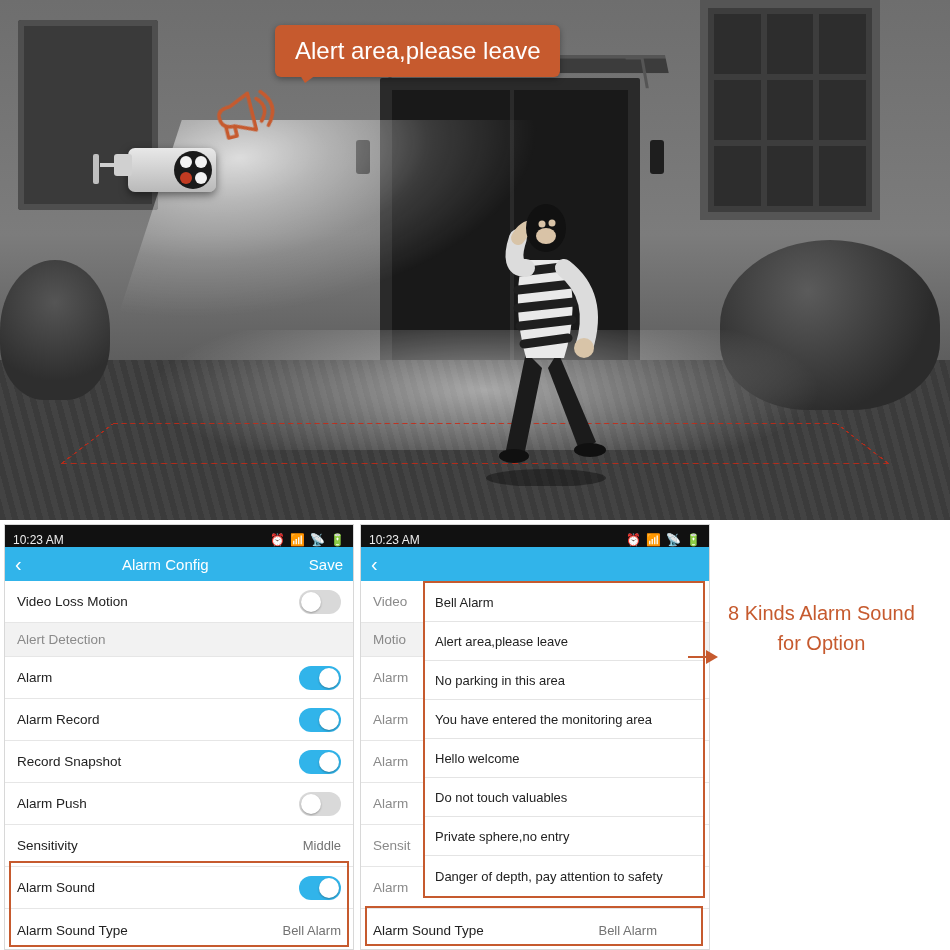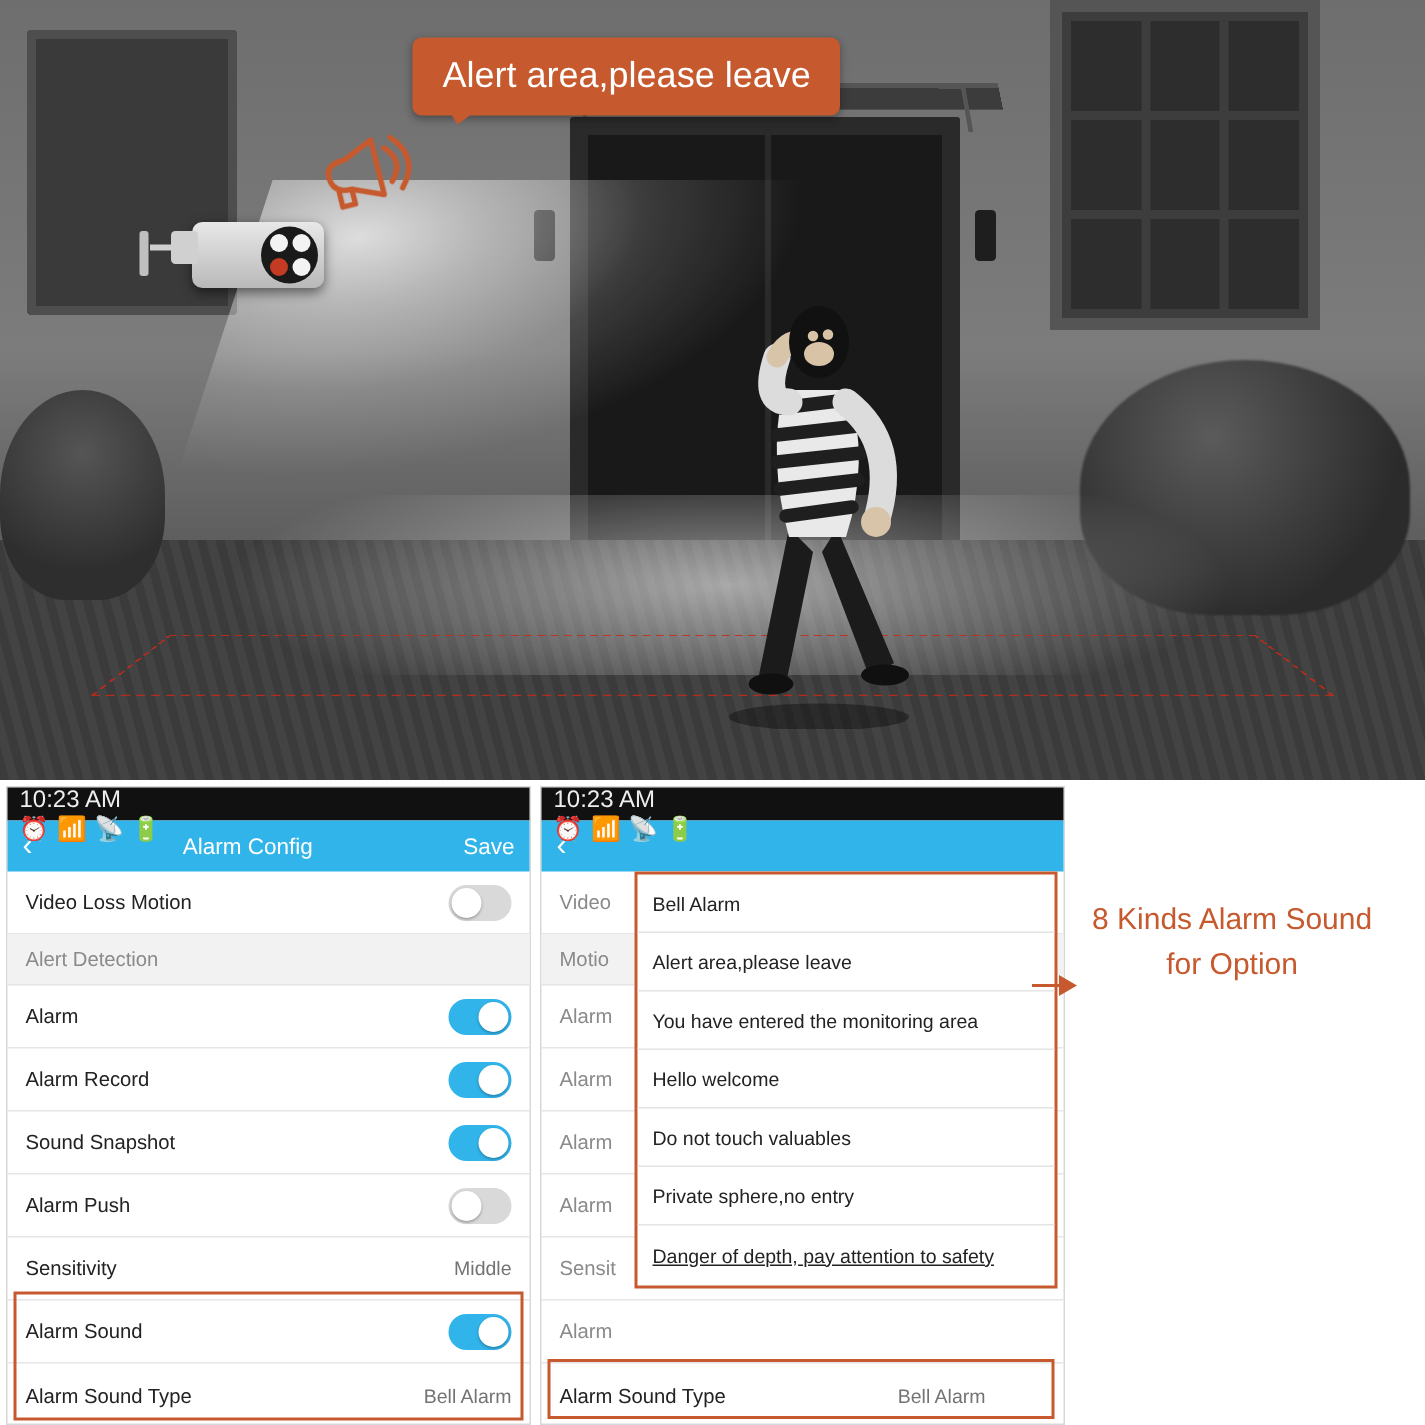--- a/index.html
+++ b/index.html
@@ -57,21 +57,21 @@
   .speech:after{ content:""; position:absolute; left:20px; bottom:-16px; border:10px solid transparent; border-top-color:#c65a2e; transform:skewX(-20deg);}
 
   .intruder{ position:absolute; left:468px; top:198px; }
   .intruder svg{ width:160px; height:288px; }
 
   
   .bottom{ position:absolute; left:0; top:520px; width:950px; height:430px; background:#fff; }
   .phones{ display:flex; gap:6px; padding:4px 0 0 4px; }
   .phone{ width:350px; height:426px; background:#fff; border:1px solid #d8d8d8; font-size:13.5px; color:#222; position:relative; }
 
-  .statusbar{ height:22px; background:#111; color:#eee; display:flex; align-items:flex-start; justify-content:space-between; padding:0 8px; font-size:16px;flex-direction:column;}
+  .statusbar{ height:22px; background:#111; color:#eee; display:flex; align-items:flex-end; justify-content:space-between; padding:0 8px; font-size:12px;}
   .sb-icons{ display:flex; gap:5px; align-items:center;}
   .sb-icons span{ display:inline-block;}
   .sb-alarm:before{content:"⏰";} .sb-sig:before{content:"📶";} .sb-wifi:before{content:"📡";} .sb-bat:before{content:"🔋"; color:#7ed957;}
 
   .navbar{ height:34px; background:#31b4ea; color:#fff; display:flex; align-items:center; justify-content:space-between; padding:0 10px; font-size:15px;}
   .navbar .back{ font-size:20px; line-height:1;}
   .navbar .title{ flex:1; text-align:center;}
   .navbar .save{ font-size:15px;}
 
   .row{ height:42px; border-bottom:1px solid #e6e6e6; display:flex; align-items:center; justify-content:space-between; padding:0 12px;}
@@ -82,21 +82,21 @@
   .toggle.off{ background:#d9d9d9;} .toggle.on{ background:#31b4ea;}
   .toggle .knob{ position:absolute; top:2px; width:20px; height:20px; border-radius:50%; background:#fff; box-shadow:0 1px 2px rgba(0,0,0,.3);}
   .toggle.off .knob{ left:2px;} .toggle.on .knob{ right:2px;}
 
   .hl-box{ border:2px solid #c65a2e; }
   .phone1 .hl-area{ position:absolute; left:4px; right:4px; bottom:2px; height:86px; pointer-events:none;}
   .phone2 .hl-dropdown{ position:absolute; left:62px; top:56px; width:282px; border:2px solid #c65a2e; background:#fff;}
   .phone2 .hl-bottom{ position:absolute; left:4px; right:6px; bottom:3px; height:40px; pointer-events:none;}
   .phone2-faded .row .lbl, .phone2-faded .section-hdr{ color:#8a8a8a;}
   .dropdown-list .opt{ height:39px; border-bottom:1px solid #e4e4e4; display:flex; align-items:center; padding:0 10px; font-size:13px; color:#222;}
-  .dropdown-list .opt:last-child{ border-bottom:none;height:40px;text-decoration:underline;}
+  .dropdown-list .opt:last-child{ border-bottom:none;height:40px;}
 
   .side-note{ position:absolute; left:728px; top:78px; color:#c65a2e; font-size:20px; text-align:center; line-height:1.5;}
   .arrow{ position:absolute; left:706px; top:130px; }
   .arrow-line{ width:18px; height:2px; background:#c65a2e; position:absolute; left:-18px; top:6px;}
   .arrow-head{ width:0; height:0; border-left:12px solid #c65a2e; border-top:7px solid transparent; border-bottom:7px solid transparent;}
 </style>
 </head>
 <body>
 
 <div class="hero">
@@ -221,21 +221,21 @@
             <span class="knob"></span>
           </span>
       </div>
       <div class="row">
         <span class="lbl">Alarm Record</span>
         <span class="toggle on">
             <span class="knob"></span>
           </span>
       </div>
       <div class="row">
-        <span class="lbl">Sound Snapshot</span>
+        <span class="lbl">Record Snapshot</span>
         <span class="toggle on">
             <span class="knob"></span>
           </span>
       </div>
       <div class="row">
         <span class="lbl">Alarm Push</span>
         <span class="toggle off">
             <span class="knob"></span>
           </span>
       </div>
@@ -296,20 +296,21 @@
           <span class="lbl">Alarm</span>
         </div>
       <div class="row" style="border-bottom:none">
         <span class="lbl" style="color:#222">Alarm Sound Type</span>
         <span class="val" style="margin-right:40px">Bell Alarm</span>
       </div>
 
       <div class="hl-dropdown dropdown-list">
         <div class="opt">Bell Alarm</div>
         <div class="opt">Alert area,please leave</div>
+        <div class="opt">No parking in this area</div>
         <div class="opt">You have entered the monitoring area</div>
         <div class="opt">Hello welcome</div>
         <div class="opt">Do not touch valuables</div>
         <div class="opt">Private sphere,no entry</div>
         <div class="opt">Danger of depth, pay attention to safety</div>
       </div>
 
       <div class="hl-box hl-bottom"></div>
     </div>
   </div>

